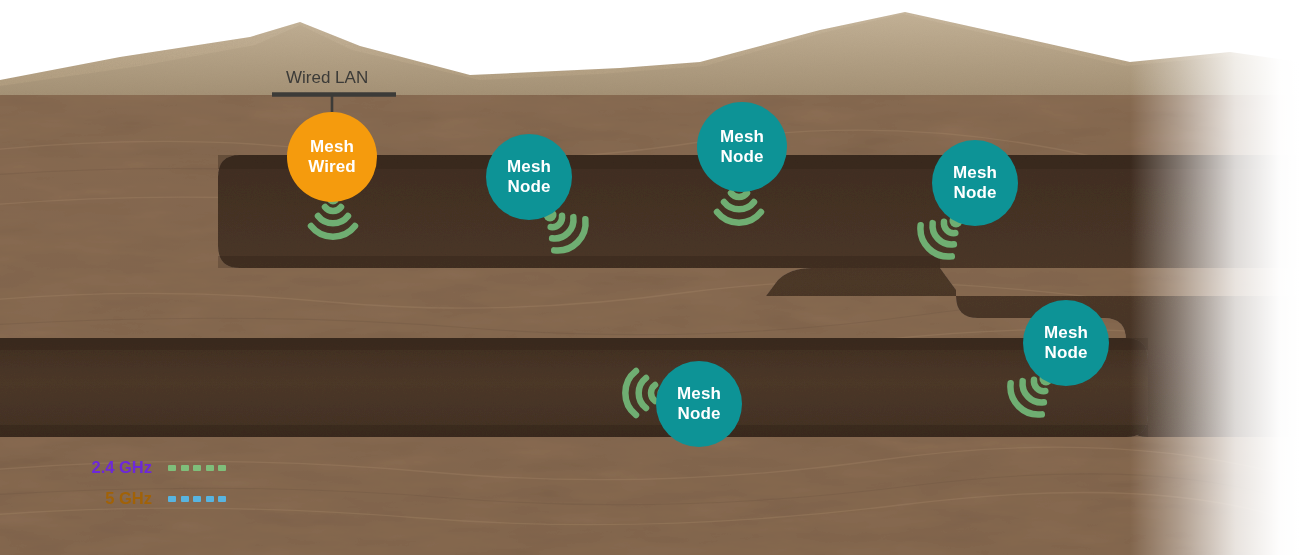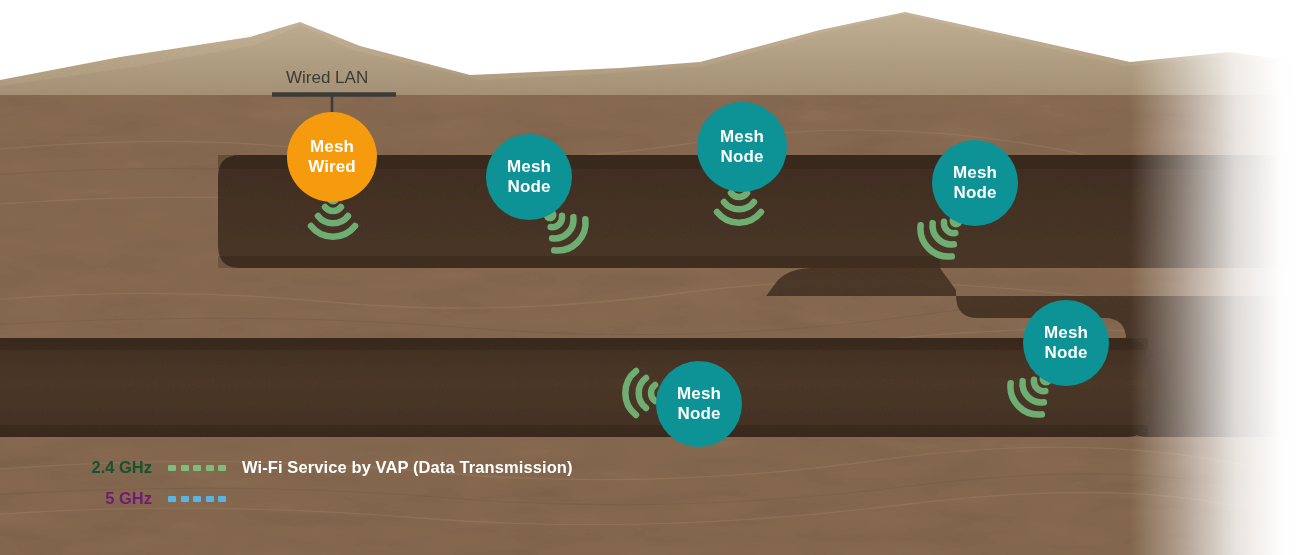--- a/index.html
+++ b/index.html
@@ -24,22 +24,22 @@
 
   
   .lan-label{position:absolute;color:#3c3b38;font-size:17px;font-weight:500;
              white-space:nowrap;}
 
   
   .legend{position:absolute;left:70px;top:452px;}
   .legend-row{display:flex;align-items:center;height:31px;}
   .legend-freq{width:82px;text-align:right;font-size:16.5px;font-weight:bold;
                white-space:nowrap;}
-  .legend-freq.g24{color:#14532d;}
-  .legend-freq.g5{color:#701a75;text-align:right;}
+  .legend-freq.g24{color:#6d28d9;}
+  .legend-freq.g5{color:#a16207;text-align:right;}
   .legend-dash{width:58px;height:6px;margin:0 16px;display:flex;
                justify-content:space-between;align-items:center;}
   .legend-dash i{display:block;width:8px;height:6px;border-radius:1px;}
   .legend-text{font-size:16.5px;font-weight:bold;color:#ffffff;white-space:nowrap;
                letter-spacing:.1px;}
 
   
   #fade{position:absolute;right:0;top:0;width:170px;height:555px;pointer-events:none;
         background:linear-gradient(to right,rgba(255,255,255,0) 0%,rgba(255,255,255,.35) 28%,
                    rgba(255,255,255,.82) 62%,rgba(255,255,255,.99) 88%,#fff 100%);}
@@ -265,21 +265,20 @@
 
       <div class="legend-row">
         <div class="legend-freq g24">2.4 GHz</div>
         <div class="legend-dash">
           <i style="background:#7fbe7a"></i>
             <i style="background:#7fbe7a"></i>
           <i style="background:#7fbe7a"></i>
             <i style="background:#7fbe7a"></i>
           <i style="background:#7fbe7a"></i>
         </div>
-        <div class="legend-text">Wi-Fi Service by VAP (Data Transmission)</div>
       </div>
 
       <div class="legend-row">
         <div class="legend-freq g5">5 GHz</div>
         <div class="legend-dash">
           <i style="background:#58b4e0"></i>
             <i style="background:#58b4e0"></i>
           <i style="background:#58b4e0"></i>
             <i style="background:#58b4e0"></i>
           <i style="background:#58b4e0"></i>

